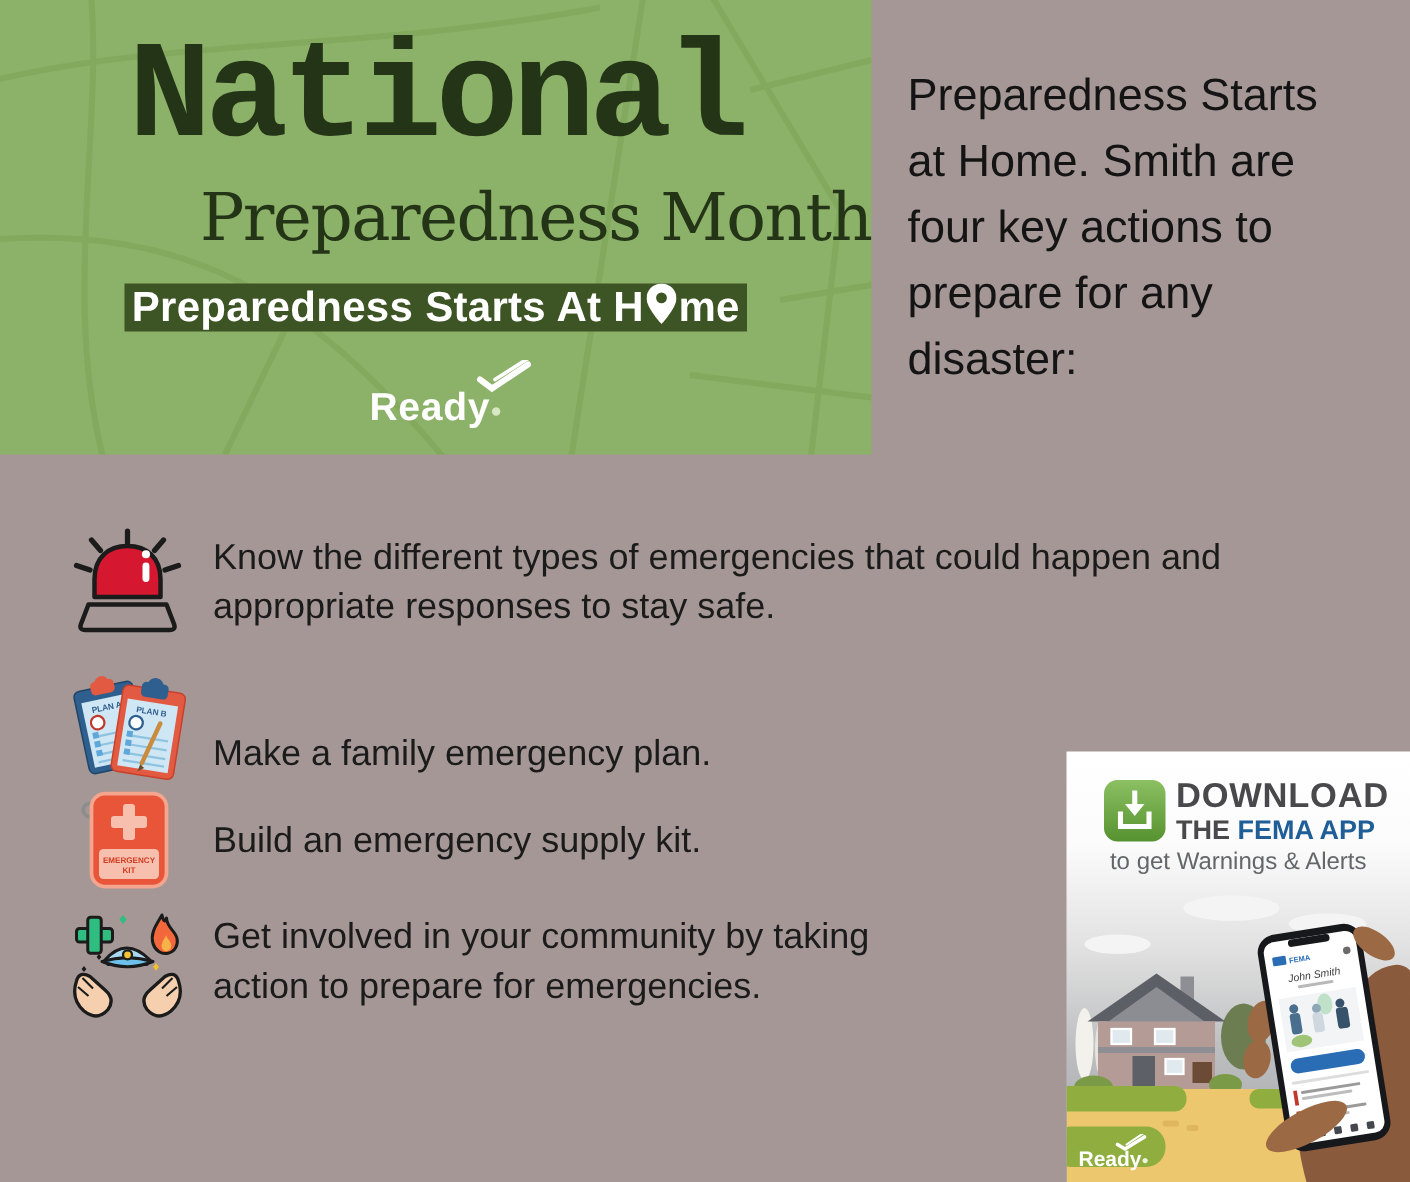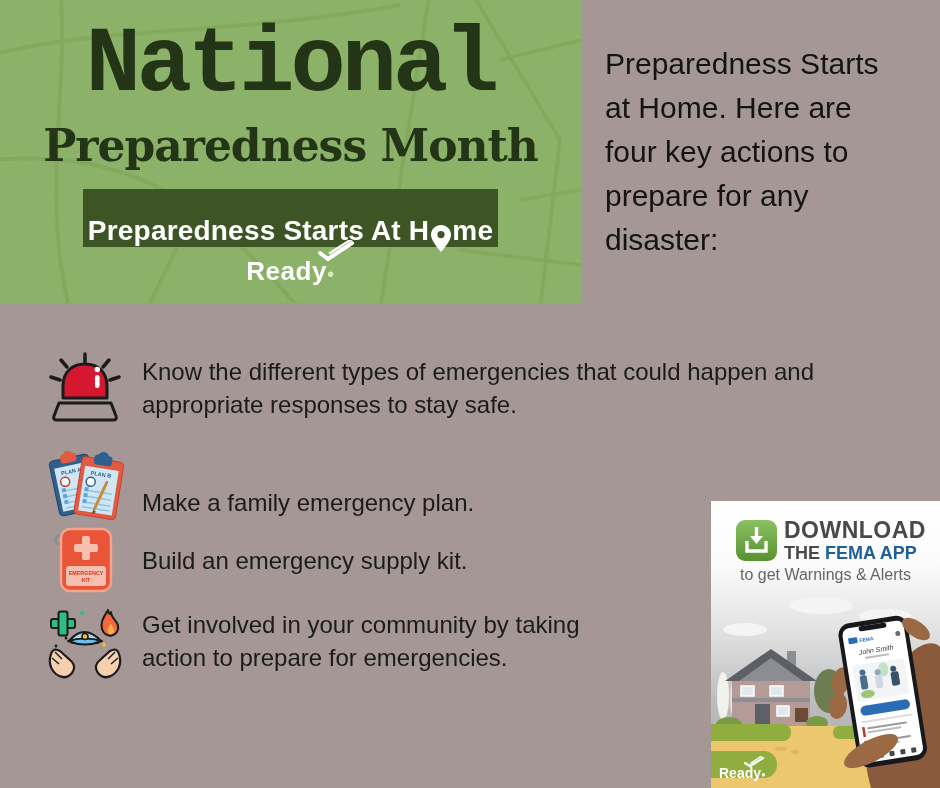--- a/index.html
+++ b/index.html
@@ -9,27 +9,27 @@
 
   
   .banner { position:absolute; left:0; top:0; width:581px; height:303px; background:#8cb168; overflow:hidden; }
   .map-pattern { position:absolute; left:0; top:0; }
   .banner-title1 {
     position:absolute; left:0; top:18px; width:100%; text-align:center;
     font-family:Liberation Mono, monospace; font-weight:900; font-size:92px; line-height:1.04;
     letter-spacing:-4px; color:#243517;
   }
   .banner-title2 {
-    position:absolute; left:0; top:120px; width:100%; text-align:center;
-    font-family:"DejaVu Serif", serif; font-weight:700; font-size:44px;
+    position:absolute; left:0; top:120px; width:100%; text-align:right;
+    font-family:"DejaVu Serif", serif; font-weight:400; font-size:44px;
     letter-spacing:-1px; color:#243517;
   }
   .banner-bar {
-    position:absolute; left:83px; top:189px; width:415px; height:58px; background:#3d5424;
-    display:flex; align-items:flex-end; justify-content:center;
+    position:absolute; left:83px; top:189px; width:415px; height:32px; background:#3d5424;
+    display:flex; align-items:flex-start; justify-content:center;
     color:#ffffff; font-weight:bold; font-size:28px; letter-spacing:0.2px; white-space:pre;
   }
   .banner-bar .pin { margin:0 1px -5px 2px; }
   .ready-logo { position:absolute; left:0; top:240px; width:100%; text-align:center; color:#fff; }
   .ready-logo .check { display:block; margin:0 auto -6px 316px; }
   .ready-logo .word { font-size:26px; font-weight:bold; letter-spacing:0.5px; }
   .ready-logo .dot { font-size:13px; color:#d9e6c4; vertical-align:2px; }
 
   
   .intro {
@@ -96,21 +96,21 @@
         </svg><span>me</span>
     </div>
     <div class="ready-logo">
       <svg class="check" width="40" height="22" viewBox="0 0 40 22">
         <path d="M4,13 L12,19 L36,3" stroke="#ffffff" stroke-width="4" fill="none" stroke-linecap="round"></path>
         <path d="M14,13 L36,-1" stroke="#ffffff" stroke-width="2.5" fill="none" stroke-linecap="round"></path>
       </svg><span class="word">Ready</span><span class="dot">●</span>
     </div>
   </div>
 
-  <div class="intro">Preparedness Starts at Home. Here are four key actions to prepare for any disaster:</div>
+  <div class="intro">Preparedness Starts at Home. Smith are four key actions to prepare for any disaster:</div>
 
   <div class="action-row row1">
     <div class="action-icon">
       <svg width="80" height="76" viewBox="0 0 80 76">
         <g stroke="#1b1b1b" stroke-width="3.5" stroke-linecap="round">
           <line x1="40" y1="4" x2="40" y2="12"></line>
           <line x1="16" y1="10" x2="22" y2="17"></line>
           <line x1="64" y1="10" x2="58" y2="17"></line>
           <line x1="6" y1="27" x2="15" y2="30"></line>
           <line x1="74" y1="27" x2="65" y2="30"></line>

